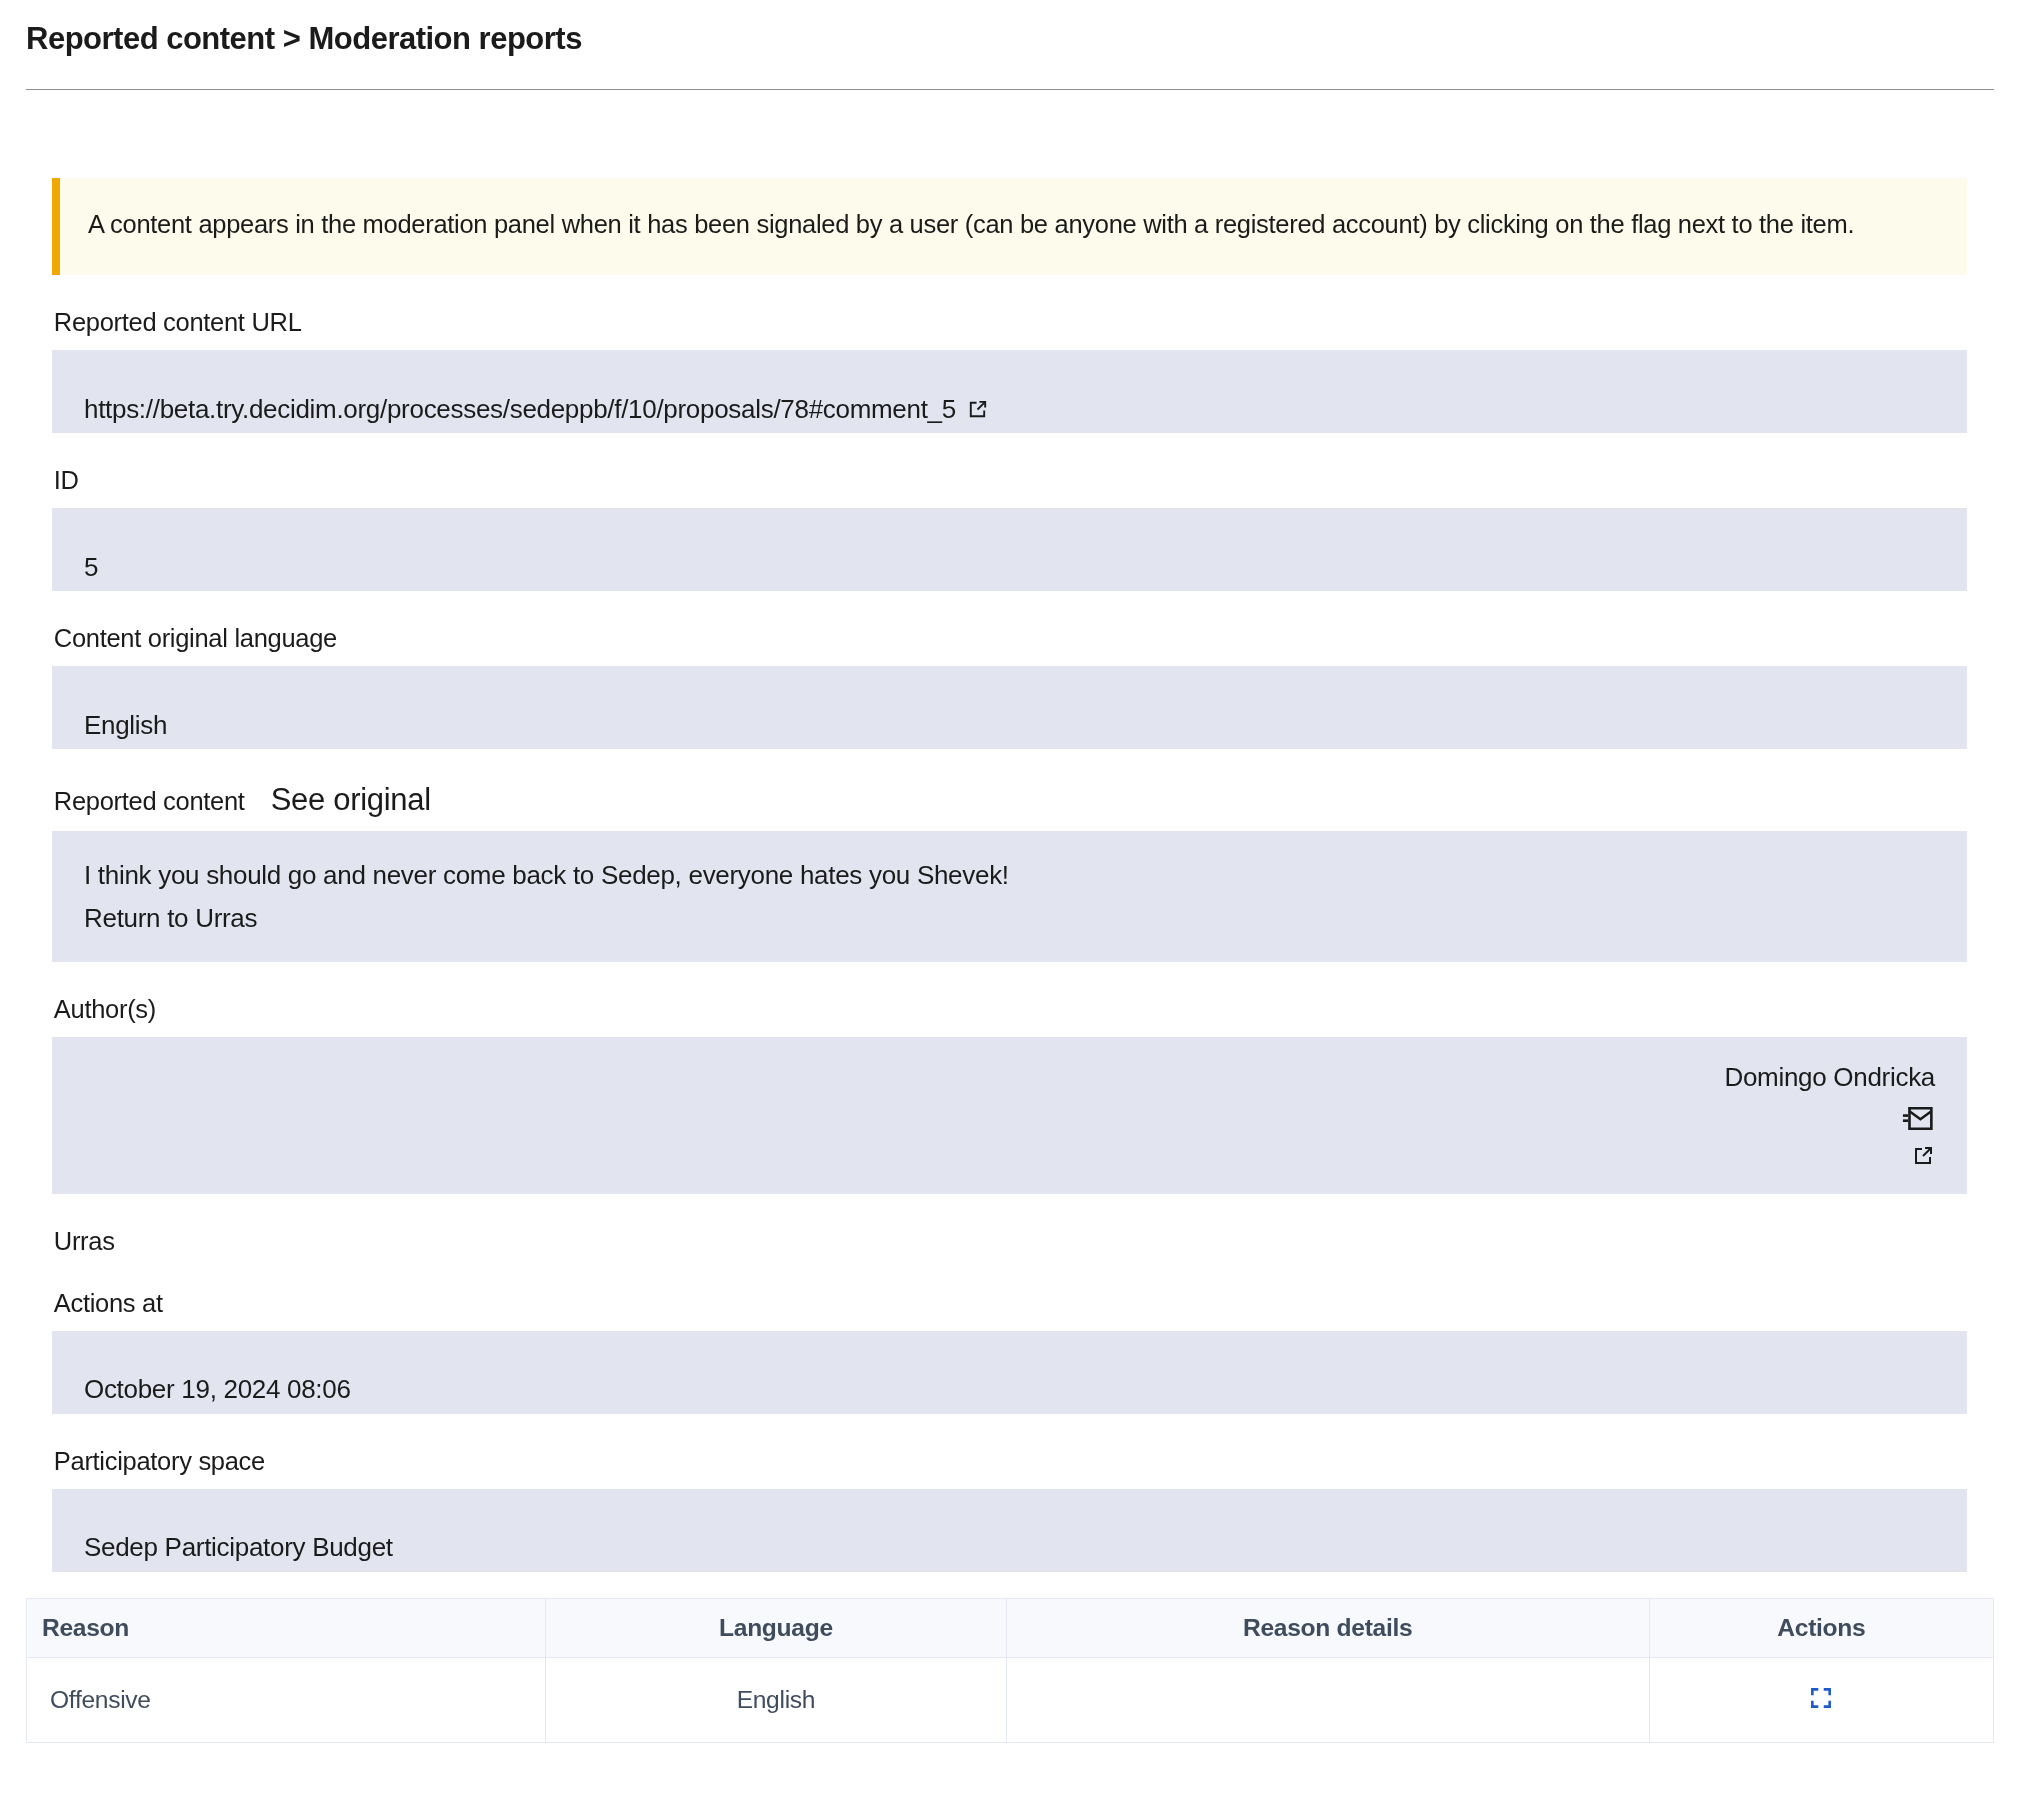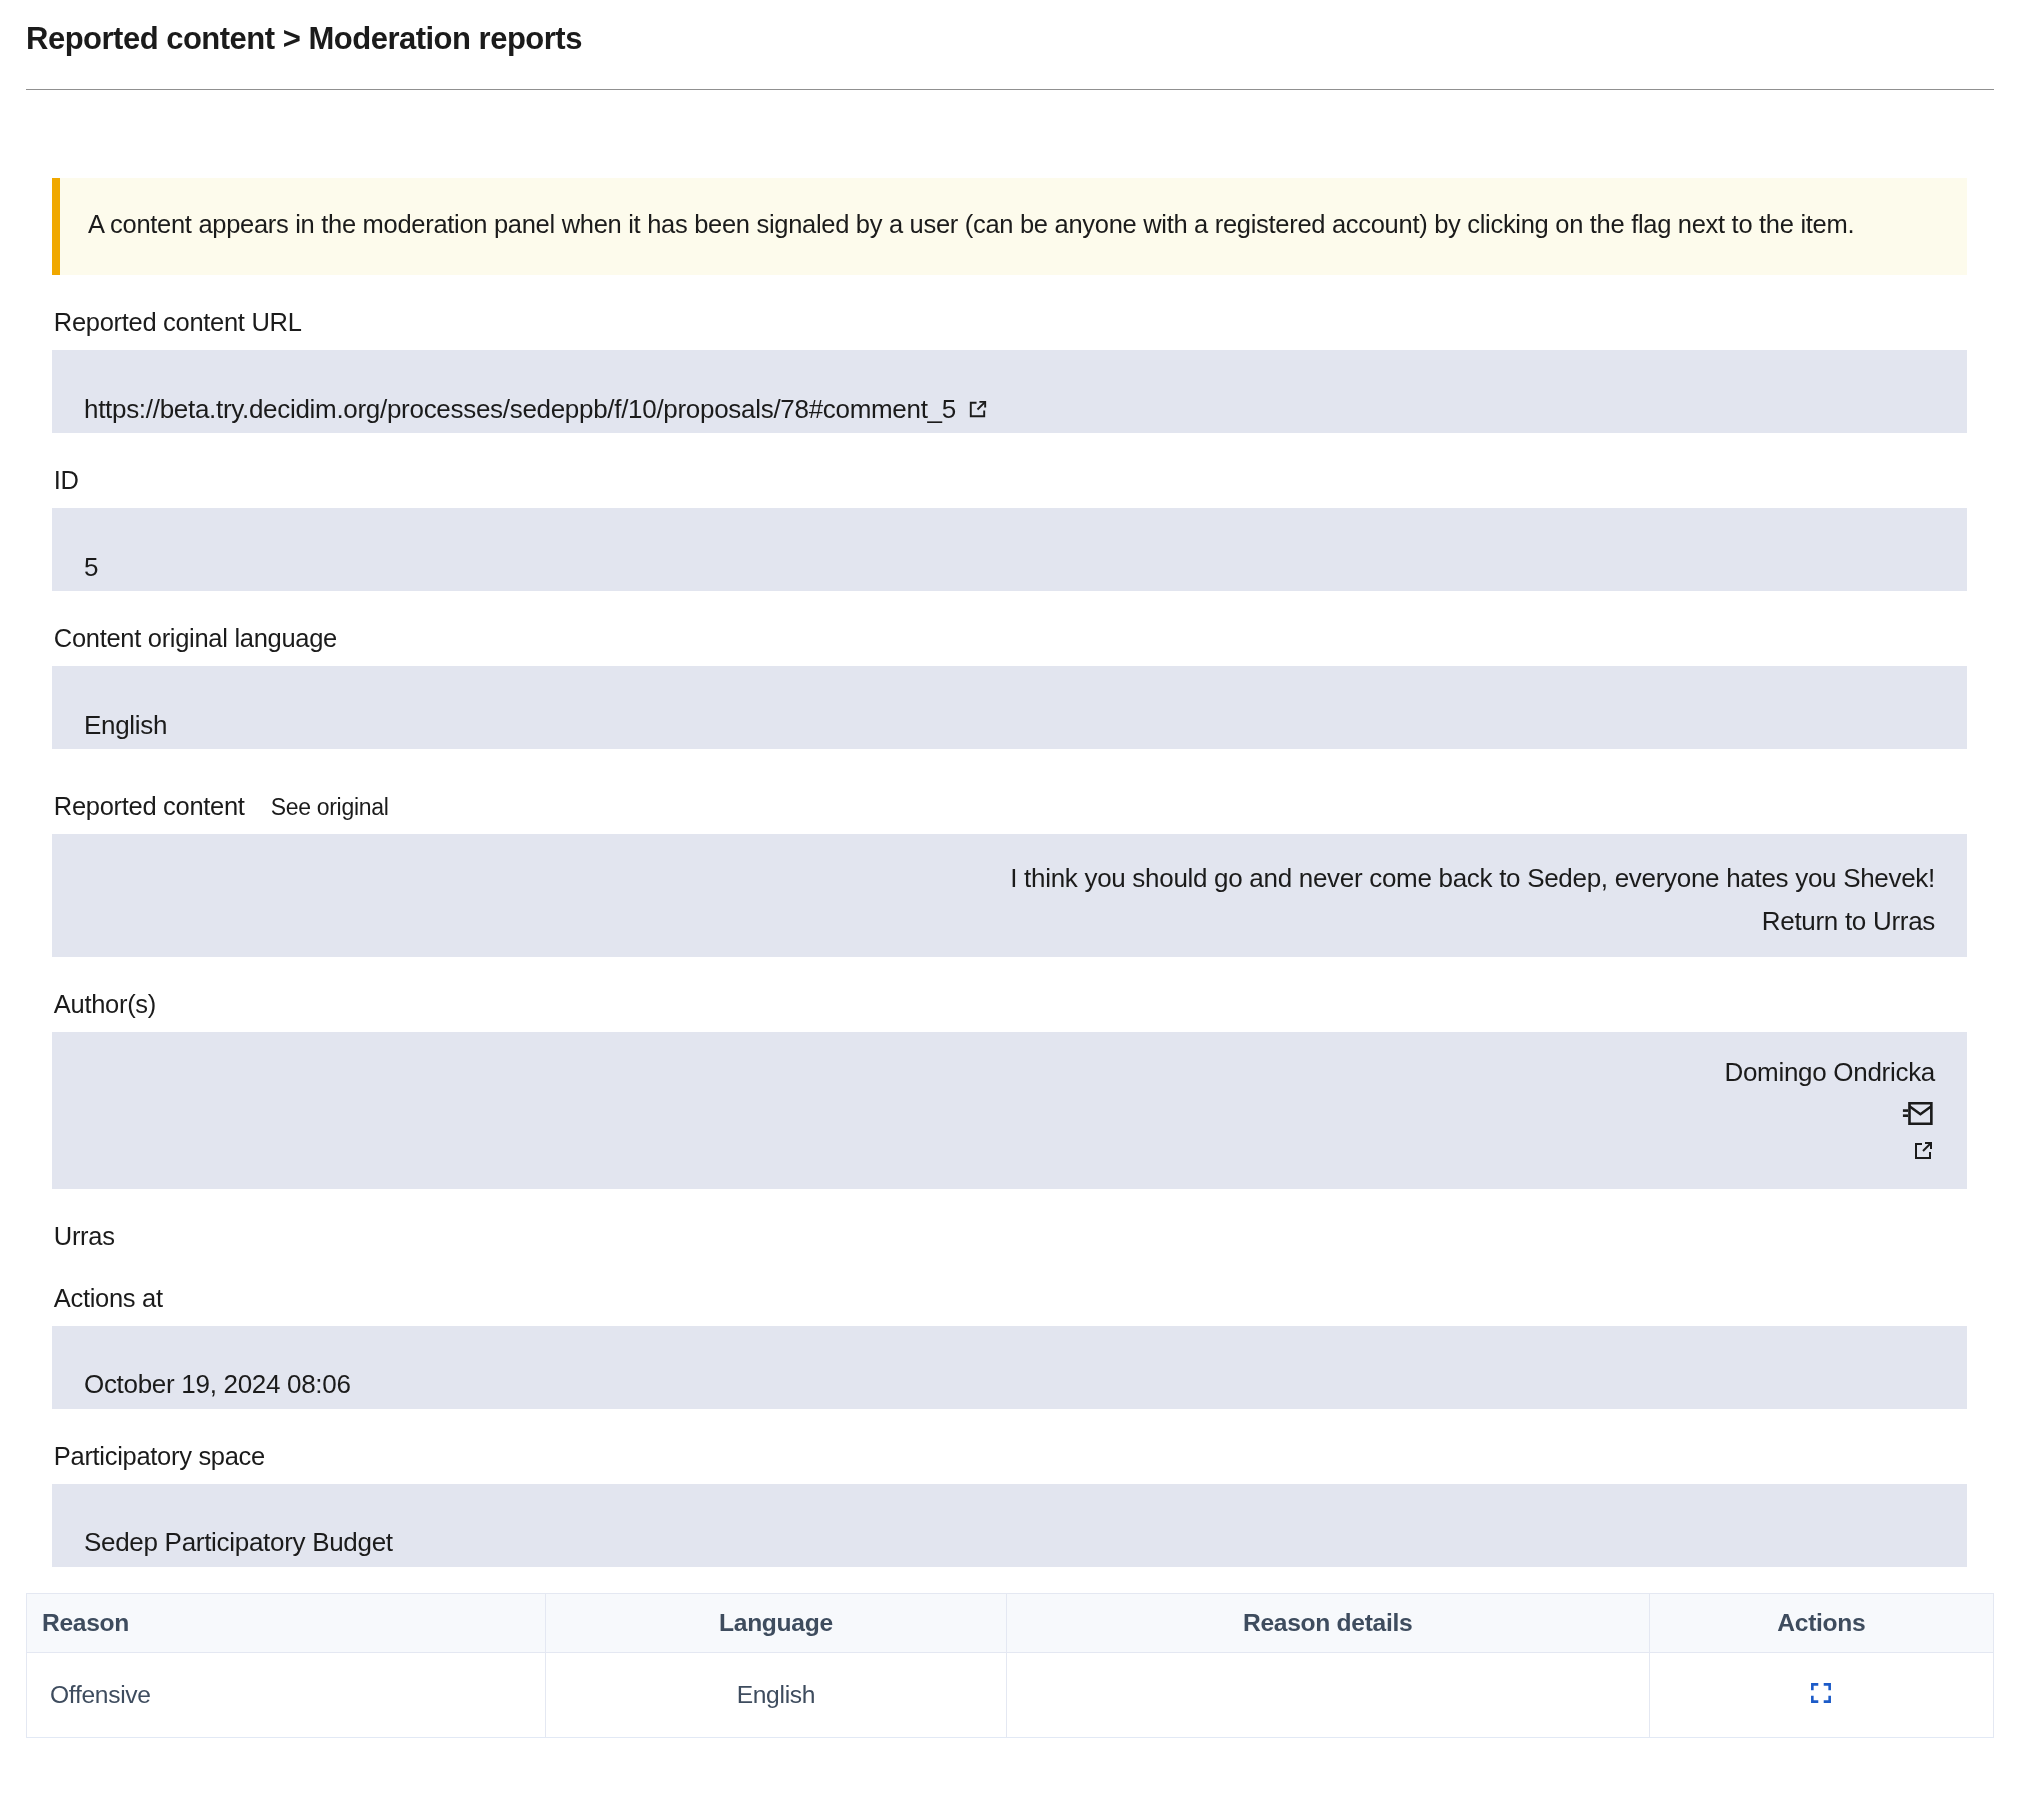--- a/index.html
+++ b/index.html
@@ -34,29 +34,29 @@
     margin:88px 27px 0 26px;
     background:var(--callout-bg);
     border-left:8px solid var(--callout-border);
     padding:26px 53px 30px 28px;
     font-size:25.5px;line-height:1.62;
   }
   .fields{margin:0 27px 0 26px;}
   .field{margin-top:33px;}
   .field-label-row{display:flex;align-items:baseline;}
   .field-label{font-size:25.5px;margin:0 0 13px 1.8px;}
-  .see-original{font-size:23px;margin:12px 0 13px 26px;cursor:pointer;text-decoration:none;color:var(--text);}
+  .see-original{font-size:31px;margin:0 0 13px 26px;cursor:pointer;text-decoration:none;color:var(--text);}
   .field-box{
     background:var(--field-bg);
     min-height:83px;
     display:flex;align-items:flex-end;
     padding:8.8px 32px;
     font-size:26px;
   }
-  .field-box.multiline{flex-direction:column;align-items:flex-end;justify-content:center;padding-top:23px;padding-bottom:15px;}
+  .field-box.multiline{flex-direction:column;align-items:flex-start;justify-content:center;padding-top:23px;padding-bottom:23px;}
   .field-box.multiline p{line-height:1.63;}
   .field-box.author{flex-direction:column;align-items:flex-end;justify-content:flex-start;padding-top:24.6px;padding-bottom:26px;gap:8px;}
   .url-link{display:flex;align-items:center;gap:10.5px;color:var(--text);text-decoration:none;cursor:pointer;}
   .icon{display:inline-block;flex:0 0 auto;}
   .icon svg{display:block;}
   a.icon-link{color:var(--text);cursor:pointer;display:inline-block;line-height:0;}
   table.reports-table{
     margin-top:26px;
     width:100%;
     border-collapse:collapse;

